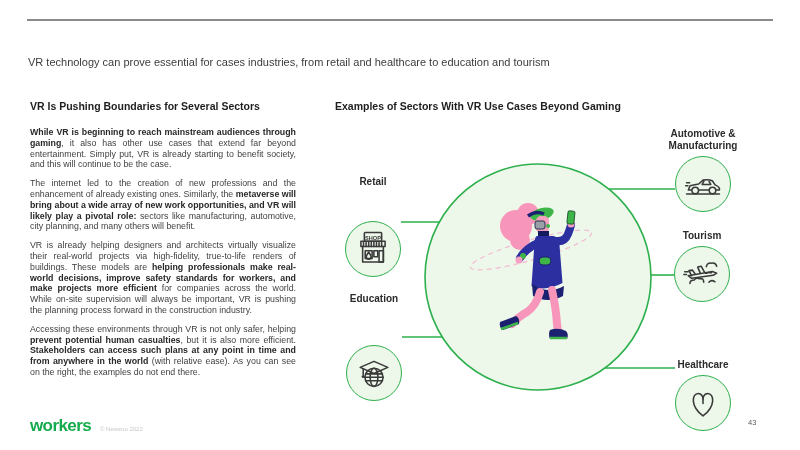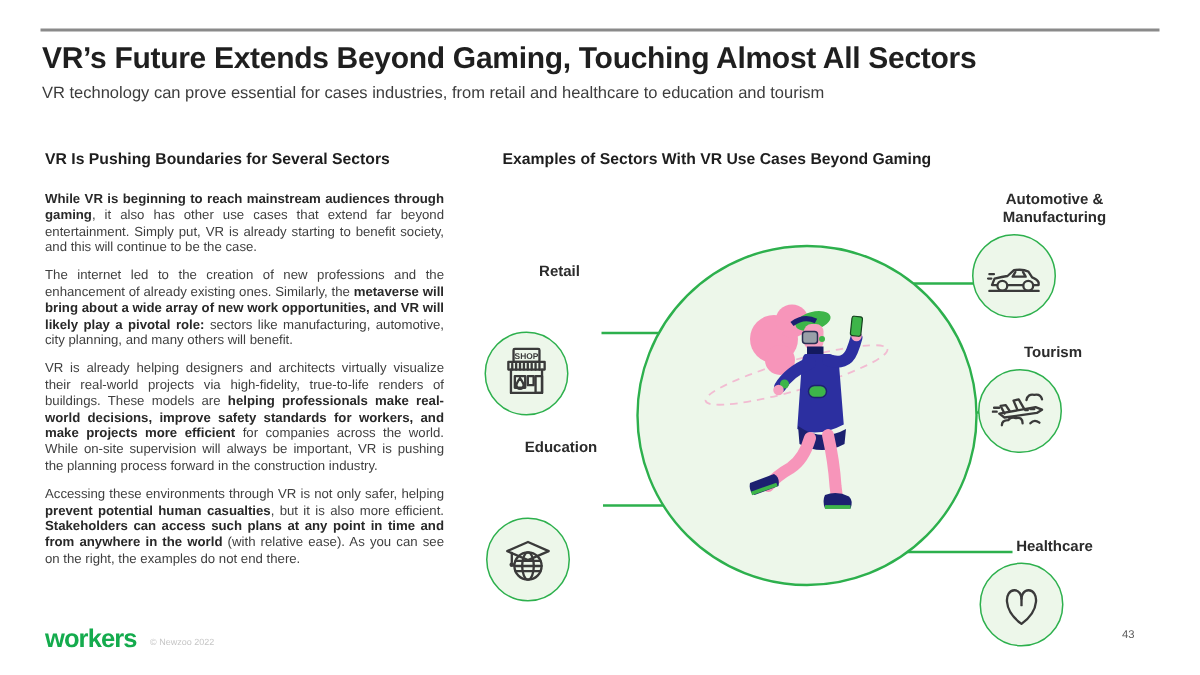--- a/index.html
+++ b/index.html
@@ -15,21 +15,21 @@
   .col-heading{position:absolute;font-size:10.5px;font-weight:bold;color:#1e1e1e;margin:0;}
   #left-heading{left:30px;top:100px;width:270px;}
   #right-heading{left:335px;top:100px;width:430px;}
 
   .left-body{position:absolute;left:30px;top:127px;width:266px;}
   .left-body p{margin:0 0 8px 0;font-size:8.8px;line-height:10.8px;color:#3f3f3f;text-align:justify;}
   .left-body b{color:#282828;}
 
   .diagram-svg{position:absolute;left:0;top:0;width:800px;height:450px;z-index:1;}
 
-  .sector{position:absolute;z-index:2;display:flex;flex-direction:column;}
+  .sector{position:absolute;z-index:2;display:flex;flex-direction:column;align-items:center;}
   .sector-label{font-size:10px;line-height:12px;font-weight:bold;color:#2b2b2b;text-align:center;}
   .sector-circle{width:56px;height:56px;border-radius:50%;background:#edf7ea;
     border:1.6px solid #2db04d;margin-top:4px;display:flex;align-items:center;justify-content:center;box-sizing:border-box;}
   .sector-circle svg{display:block;}
 
   #sector-retail{left:323px;top:176px;width:100px;gap:29px;}
   #sector-education{left:324px;top:293px;width:100px;gap:36px;}
   #sector-automotive{left:648px;top:128px;width:110px;}
   #sector-tourism{left:652px;top:230px;width:100px;}
   #sector-healthcare{left:653px;top:324px;width:100px;margin-top:35px;}
@@ -38,21 +38,20 @@
     color:#14ab4d;margin:0;}
   .copyright{position:absolute;left:100px;top:426px;font-size:6px;color:#c6c6c6;margin:0;}
   .page-number{position:absolute;left:748px;top:418px;font-size:7.5px;color:#5a5a5a;margin:0;}
 </style>
 </head>
 <body>
 
 <div class="slide">
 
   <div class="top-rule"></div>
-  <h1 class="title">VR’s Future Extends Beyond Gaming, Touching Almost All Sectors</h1>
   <p class="subtitle">VR technology can prove essential for cases industries, from retail and healthcare to education and tourism</p>
 
   <h2 class="col-heading" id="right-heading">Examples of Sectors With VR Use Cases Beyond Gaming</h2>
   <h2 class="col-heading" id="left-heading">VR Is Pushing Boundaries for Several Sectors</h2>
 
   <div class="left-body">
     <p><b>While VR is beginning to reach mainstream audiences through gaming</b><span>, it also has other use cases that extend far beyond entertainment. Simply put, VR is already starting to benefit society, and this will continue to be the case.</span></p>
     <p><span>The internet led to the creation of new professions and the enhancement of already existing ones. Similarly, the </span><b>metaverse will bring about a wide array of new work opportunities, and VR will likely play a pivotal role:</b><span> sectors like manufacturing, automotive, city planning, and many others will benefit.</span></p>
     <p><span>VR is already helping designers and architects virtually visualize their real-world projects via high-fidelity, true-to-life renders of buildings. These models are </span><b>helping professionals make real-world decisions, improve safety standards for workers, and make projects more efficient</b><span> for companies across the world. While on-site supervision will always be important, VR is pushing the planning process forward in the construction industry.</span></p>
     <p><span>Accessing these environments through VR is not only safer, helping </span><b>prevent potential human casualties</b><span>, but it is also more efficient. </span><b>Stakeholders can access such plans at any point in time and from anywhere in the world</b><span> (with relative ease). As you can see on the right, the examples do not end there.</span></p>

